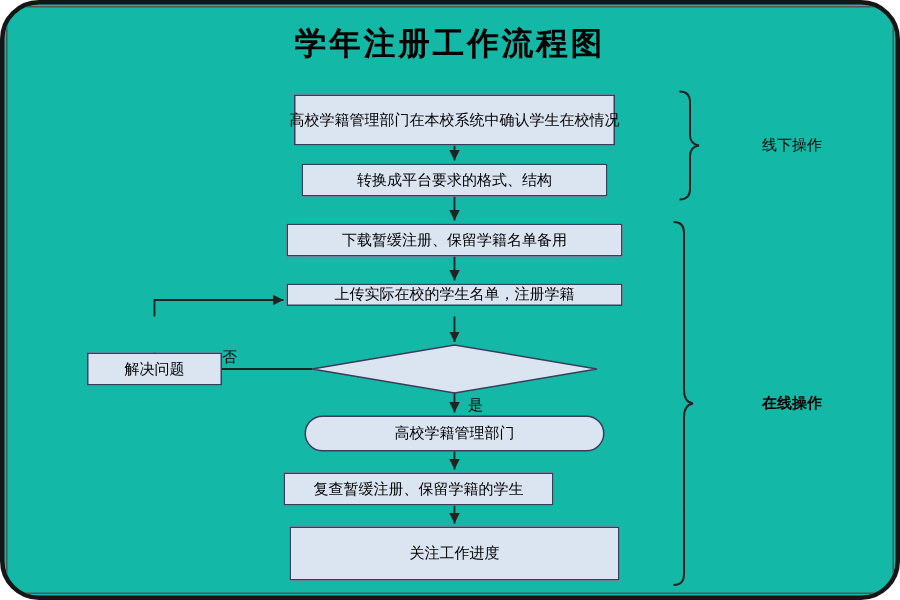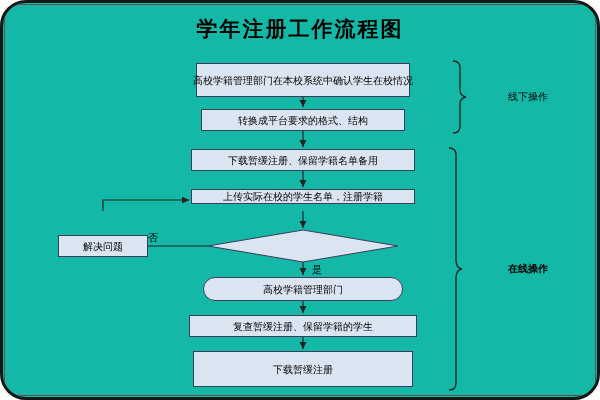--- a/index.html
+++ b/index.html
@@ -107,24 +107,24 @@
   <div class="plain" style="left:302px;top:260px;width:24px;height:14px;">是</div>
 
   <div class="node" style="left:55px;top:196px;width:90px;height:22px;margin-top:36px;">
     <div>解决问题</div>
   </div>
 
   <div class="node stadium" style="left:200px;top:274px;width:200px;height:24px;">
     <div>高校学籍管理部门</div>
   </div>
 
-  <div class="node" style="left:186px;top:312px;width:228px;height:22px;">
+  <div class="node" style="left:186px;top:312px;width:180px;height:22px;">
     <div>复查暂缓注册、保留学籍的学生</div>
   </div>
 
   <div class="node" style="left:190px;top:348px;width:220px;height:36px;">
-    <div>下载暂缓注册</div>
+    <div>关注工作进度</div>
   </div>
 
   <div class="brace-label" style="left:469px;top:87px;">线下操作</div>
   <div class="brace-label" style="left:469px;top:259px;font-weight:bold;">在线操作</div>
 
 </div>
 
 </body></html>

